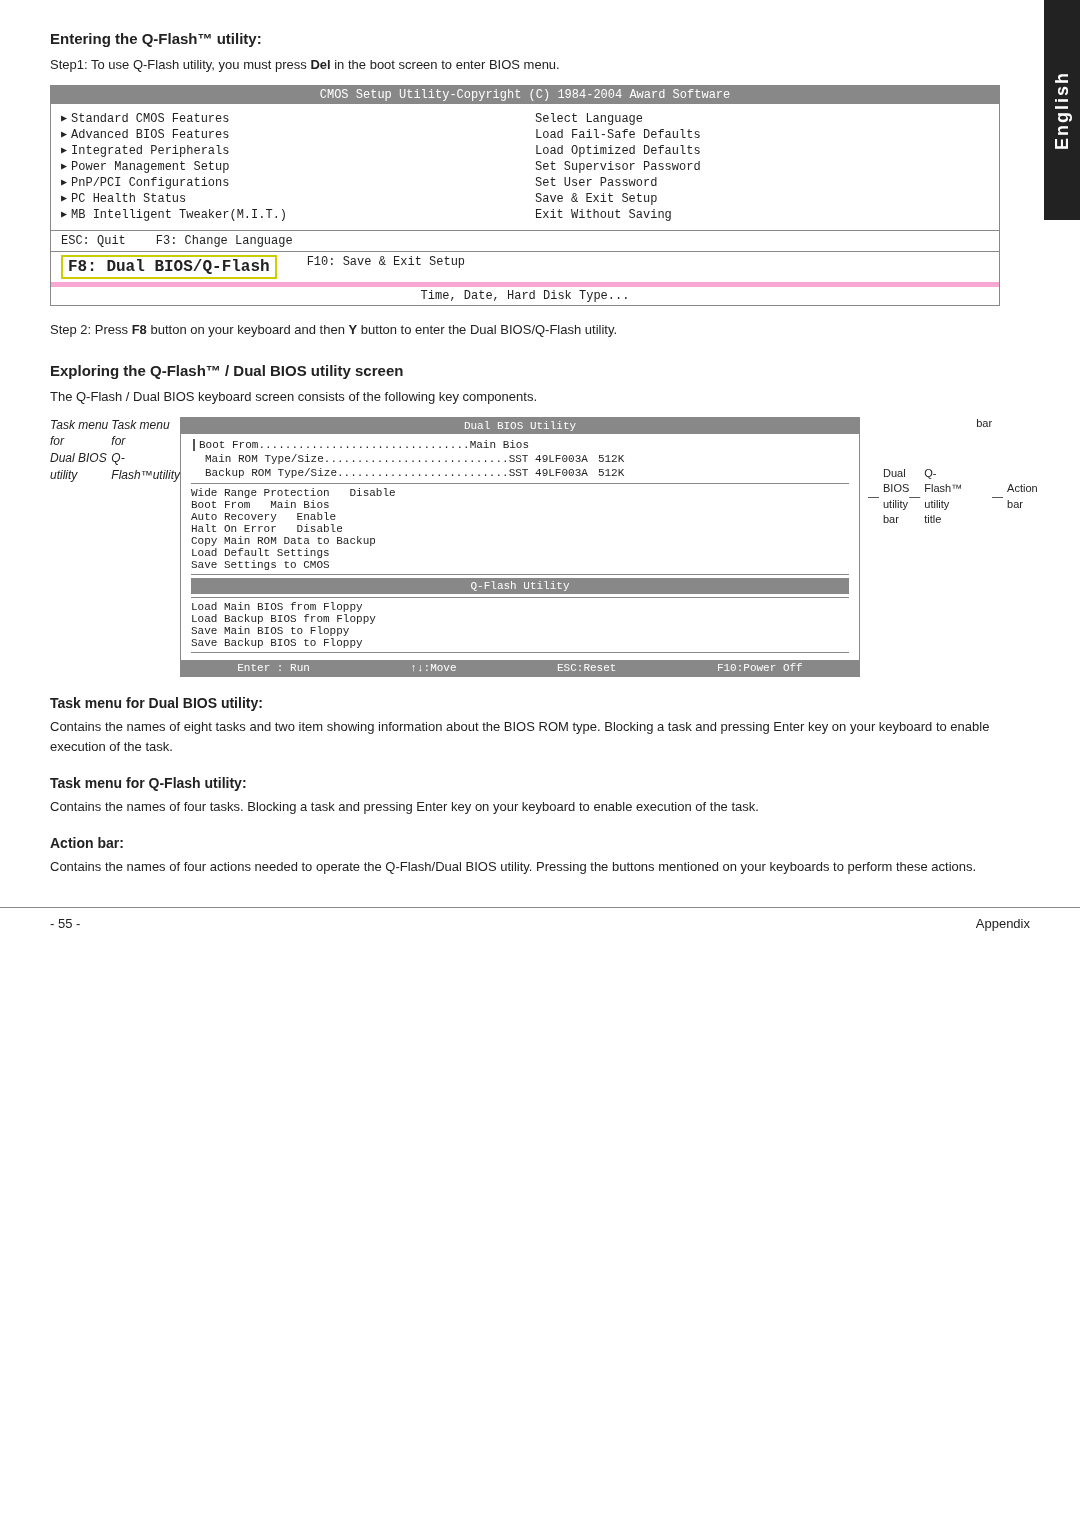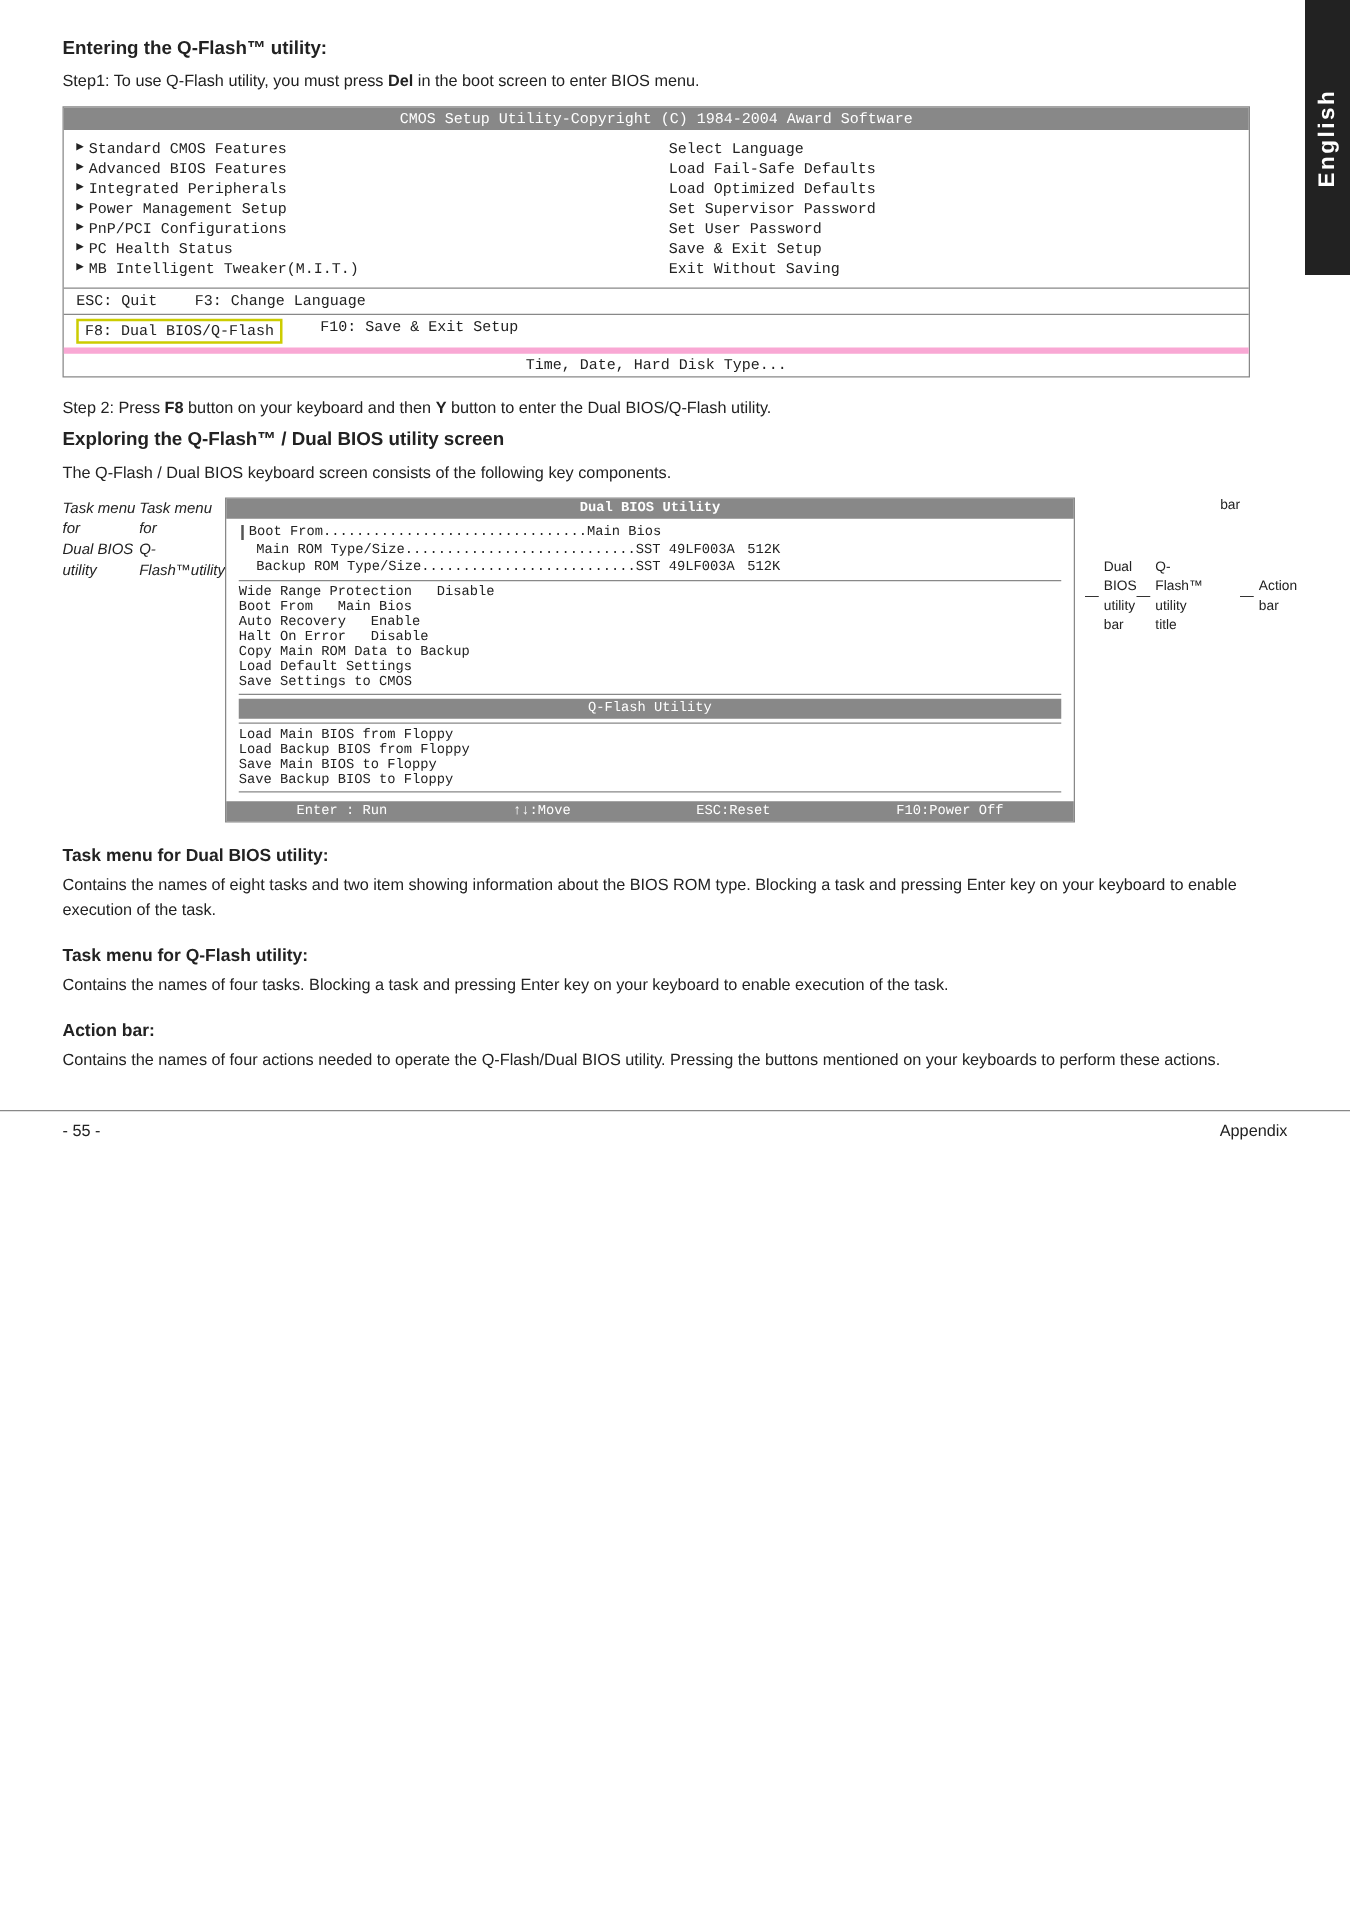--- a/index.html
+++ b/index.html
@@ -109,27 +109,28 @@
       padding: 2px 4px;
       font-size: 12px;
     }
 
     
     .f8-highlight {
       display: inline-block;
       border: 2px solid #cccc00;
       background: #fff;
       padding: 1px 5px;
-      font-size: 12px;
+      font-size: 16px;
       font-family: 'Courier New', monospace;
+      font-weight: bold;
     }
 
     .step-text {
       font-size: 13px;
-      margin-bottom: 8px;
+      margin-bottom: 23px;
       line-height: 1.5;
     }
 
     .diagram-container {
       display: flex;
       align-items: flex-start;
       margin-top: 10px;
       position: relative;
     }
 
@@ -160,21 +161,20 @@
       flex: 1;
       position: relative;
     }
 
     .dual-bios-title {
       background: #888;
       color: #fff;
       text-align: center;
       padding: 2px 4px;
       font-size: 11px;
-      font-weight: bold;
     }
 
     .dual-bios-inner {
       padding: 4px 10px;
     }
 
     .db-row {
       display: flex;
       padding: 1px 2px;
       font-size: 11px;

